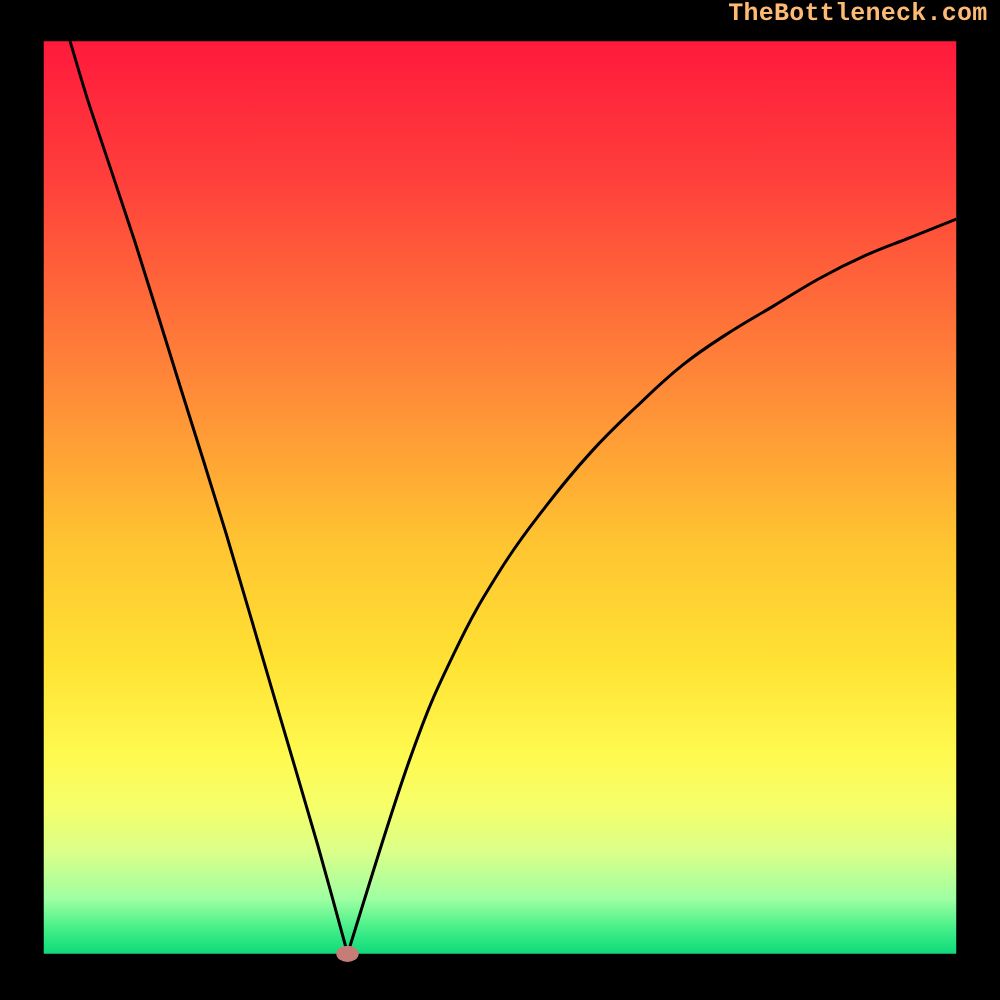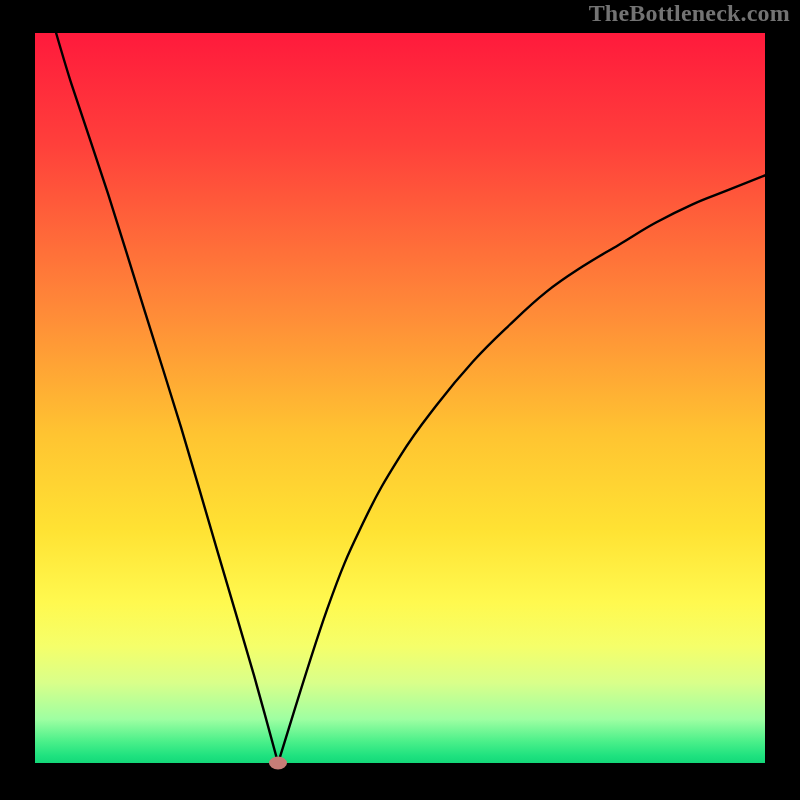--- a/index.html
+++ b/index.html
@@ -7,23 +7,23 @@
   .frame {
     position: relative;
     width: 800px;
     height: 800px;
     background: #000;
   }
   .watermark {
     position: absolute;
     top: 0;
     right: 10px;
-    color: #737373;
-    font-family: Liberation Serif, serif;
-    font-size: 24px;
+    color: #fdba74;
+    font-family: Liberation Mono, monospace;
+    font-size: 20px;
     font-weight: 600;
     letter-spacing: 0.2px;
     z-index: 10;
   }
   .plot {
     position: absolute;
     left: 35px;
     top: 33px;
     width: 730px;
     height: 730px;

